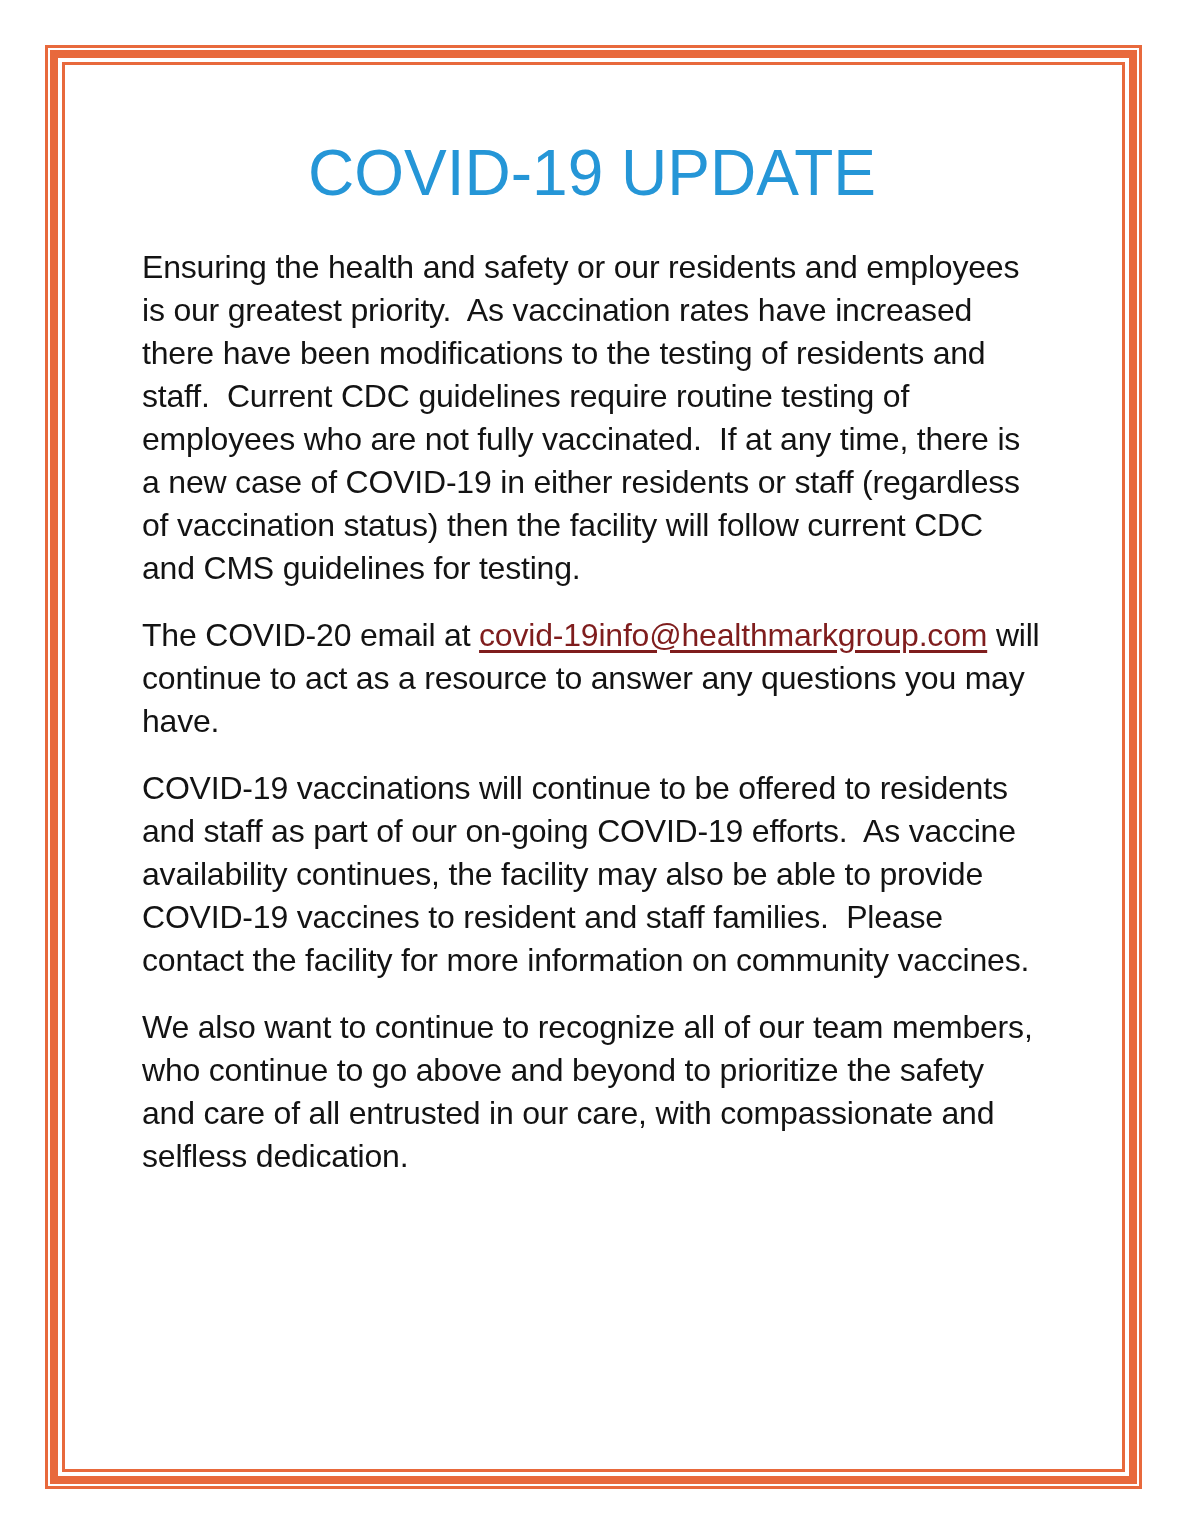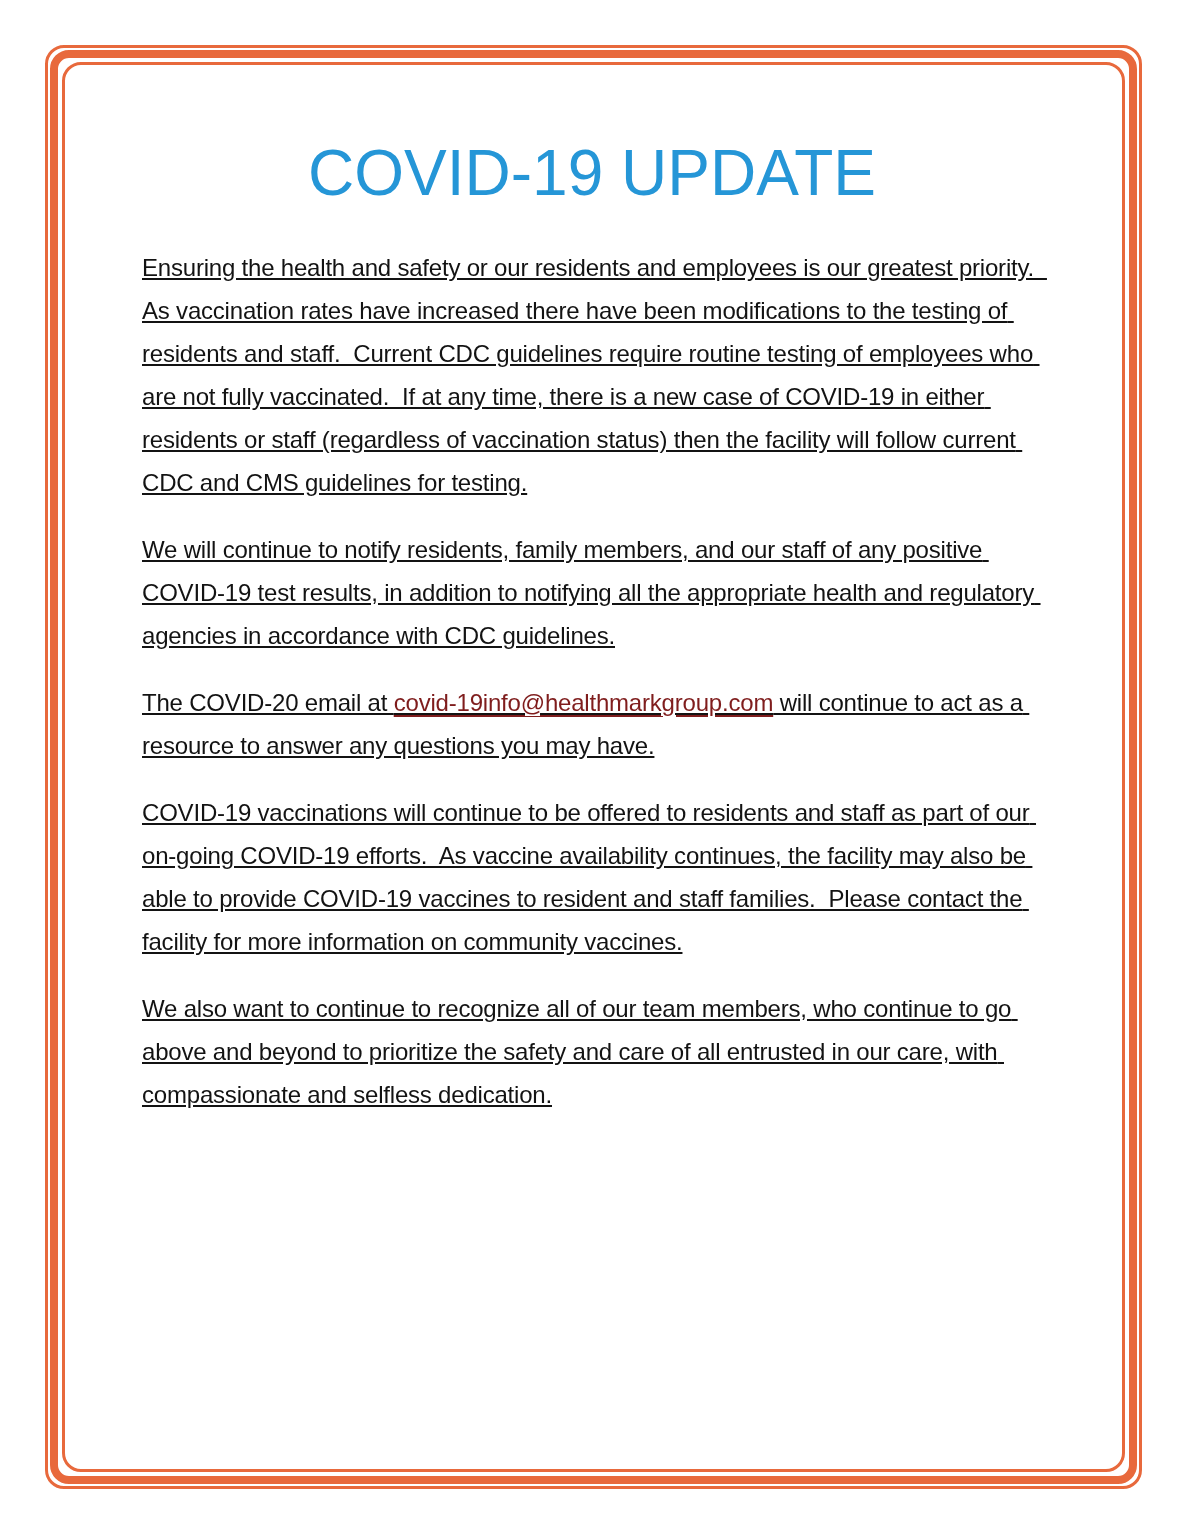--- a/index.html
+++ b/index.html
@@ -1,15 +1,15 @@
 <!DOCTYPE html>
 <html><head>
 <meta charset="utf-8">
 <style>
-  * { margin: 0; padding: 0; box-sizing: border-box; border-radius: 19px; }
+  * { margin: 0; padding: 0; box-sizing: border-box; }
   html, body {
     width: 1187px;
     background: #ffffff;
     font-family: "Liberation Sans", "DejaVu Sans", sans-serif;
   }
   .page {
     position: relative;
     width: 1187px;
     height: 1536px;
     background: #ffffff;
@@ -45,29 +45,28 @@
     font-size: 64px;
     font-weight: 400;
     letter-spacing: 0px;
     color: #2596D7;
     text-align: center;
     line-height: 1.2;
     margin-bottom: 34px;
     white-space: nowrap;
   }
   .para {
-    font-size: 24px;
+    font-size: 32px;
     font-weight: 400;
     color: #131313;
     line-height: 43px;
     letter-spacing: -0.2px;
     margin-bottom: 24px;
     white-space: pre-wrap;
     max-width: 905px;
-    text-decoration: underline;
   }
   .email-link {
     color: #7f1d1d;
     text-decoration: underline;
     text-underline-offset: 4px;
     cursor: pointer;
   }
 </style>
 </head>
 <body>
@@ -75,21 +74,20 @@
 <div class="page">
   <div class="frame-outer">
     <div class="frame-mid">
       <div class="frame-inner">
         <div class="content">
 
           <h1 class="doc-title">COVID-19 UPDATE</h1>
 
           <p class="para">Ensuring the health and safety or our residents and employees is our greatest priority.  As vaccination rates have increased there have been modifications to the testing of residents and staff.  Current CDC guidelines require routine testing of employees who are not fully vaccinated.  If at any time, there is a new case of COVID-19 in either residents or staff (regardless of vaccination status) then the facility will follow current CDC and CMS guidelines for testing.</p>
 
-          <p class="para">We will continue to notify residents, family members, and our staff of any positive COVID-19 test results, in addition to notifying all the appropriate health and regulatory agencies in accordance with CDC guidelines.</p>
 
           <p class="para"><span>The COVID-20 email at </span><a class="email-link">covid-19info@healthmarkgroup.com</a><span> will continue to act as a resource to answer any questions you may have.</span></p>
 
           <p class="para">COVID-19 vaccinations will continue to be offered to residents and staff as part of our on-going COVID-19 efforts.  As vaccine availability continues, the facility may also be able to provide COVID-19 vaccines to resident and staff families.  Please contact the facility for more information on community vaccines.</p>
 
           <p class="para">We also want to continue to recognize all of our team members, who continue to go above and beyond to prioritize the safety and care of all entrusted in our care, with compassionate and selfless dedication.</p>
 
         </div>
       </div>
     </div>

